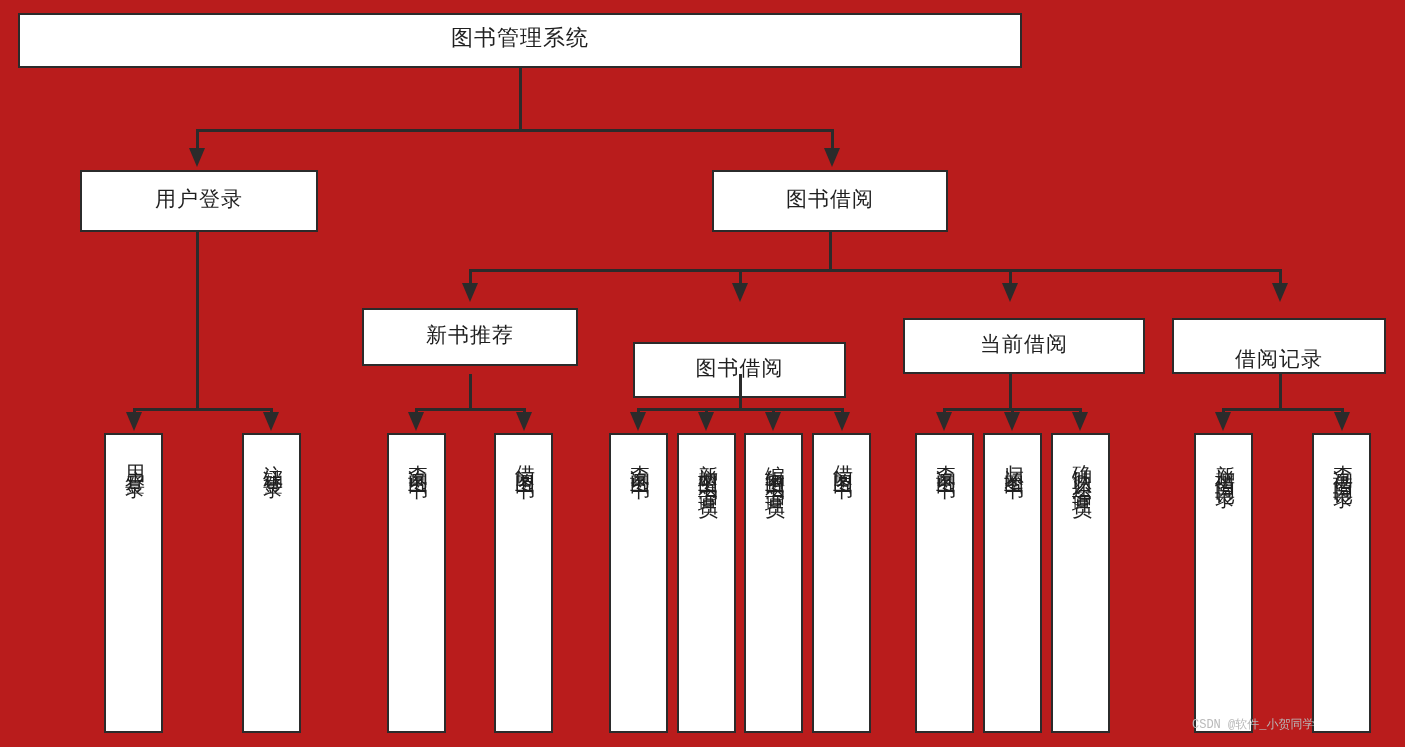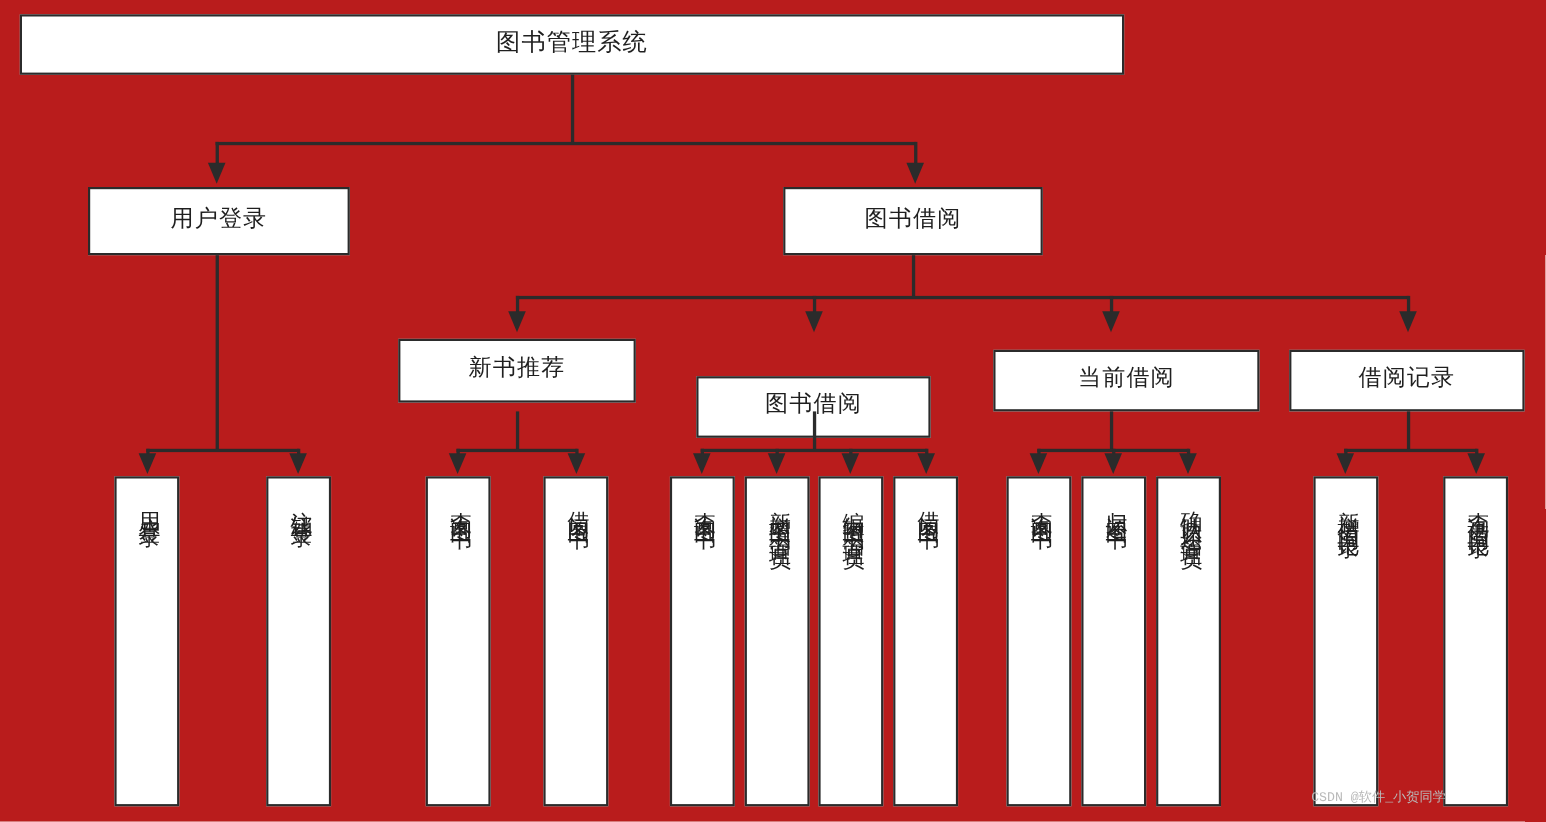--- a/index.html
+++ b/index.html
@@ -132,21 +132,21 @@
 
   <div class="node level3" style="left:362px; top:308px; width:216px; height:58px;">
     <span class="label">新书推荐</span>
   </div>
   <div class="node level3" style="left:633px; top:318px; width:213px; height:56px;margin-top:24px;">
     <span class="label">图书借阅</span>
   </div>
   <div class="node level3" style="left:903px; top:318px; width:242px; height:56px;">
     <span class="label">当前借阅</span>
   </div>
-  <div class="node level3" style="left:1172px; top:318px; width:214px; height:56px;">
+  <div class="node level3" style="left:1172px; top:318px; width:214px; height:56px;align-items:flex-end;">
     <span class="label">借阅记录</span>
   </div>
 
   <div class="vline" style="left:469px; top:374px; width:2.5px; height:36px;"></div>
   <div class="hline" style="left:415px; top:408px; width:110px; height:2.5px;"></div>
   <div class="vline" style="left:415px; top:408px; width:2.5px; height:6px;"></div>
   <div class="arrow" style="left:408px; top:412px;"></div>
   <div class="vline" style="left:523px; top:408px; width:2.5px; height:6px;"></div>
   <div class="arrow" style="left:516px; top:412px;"></div>
 

